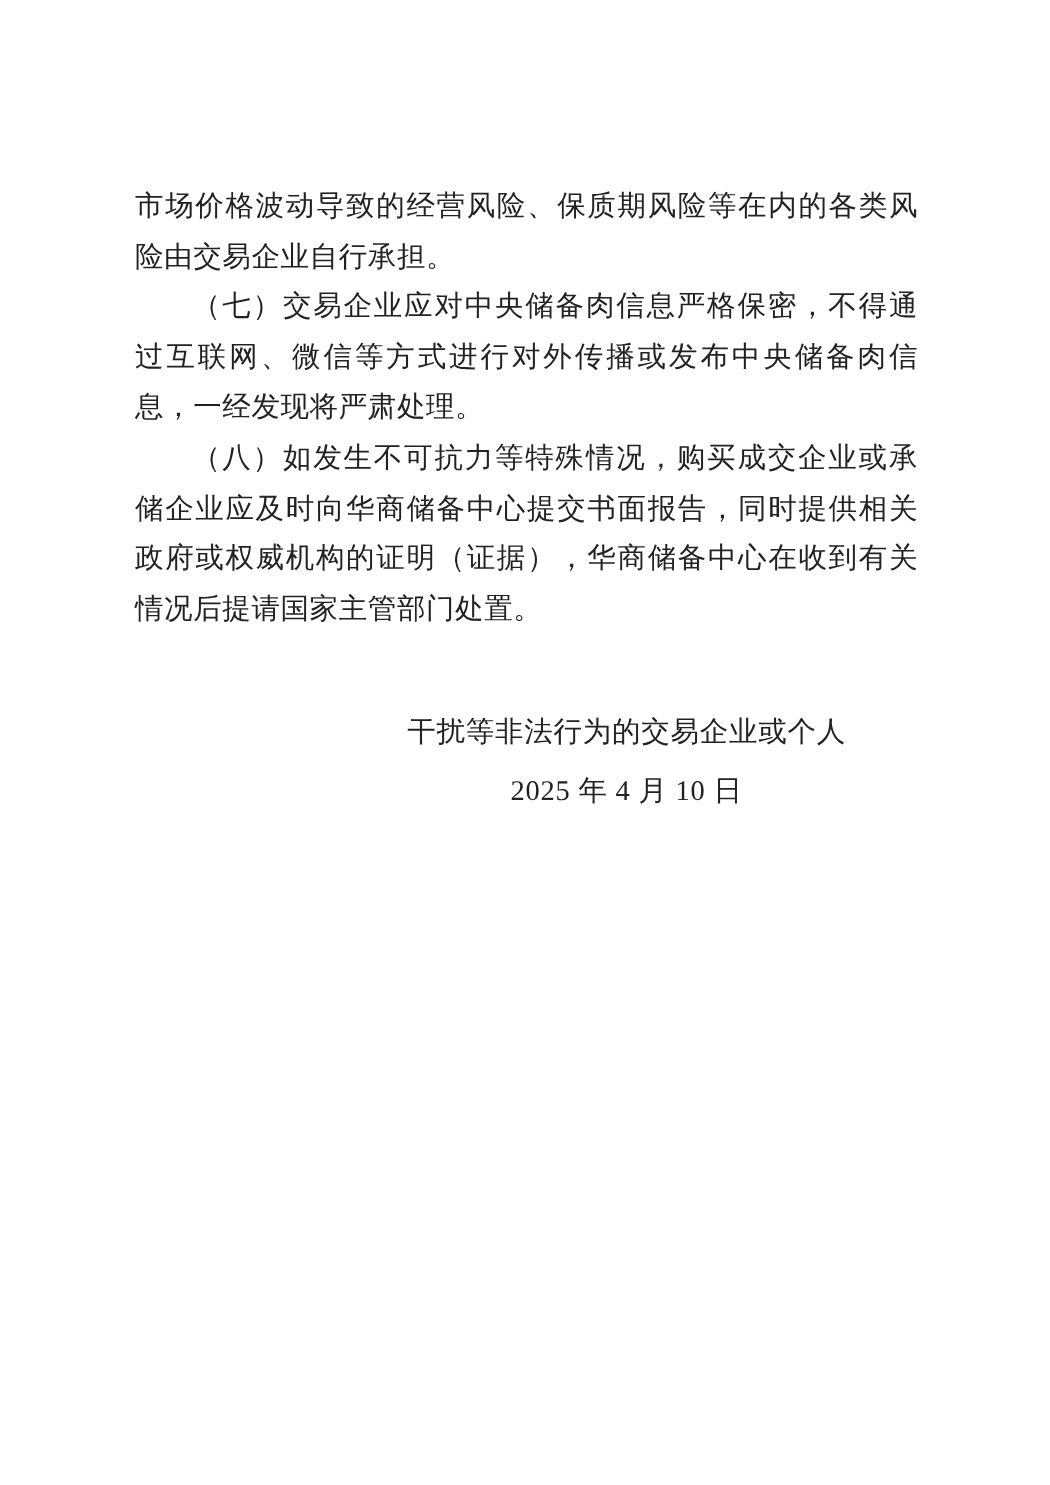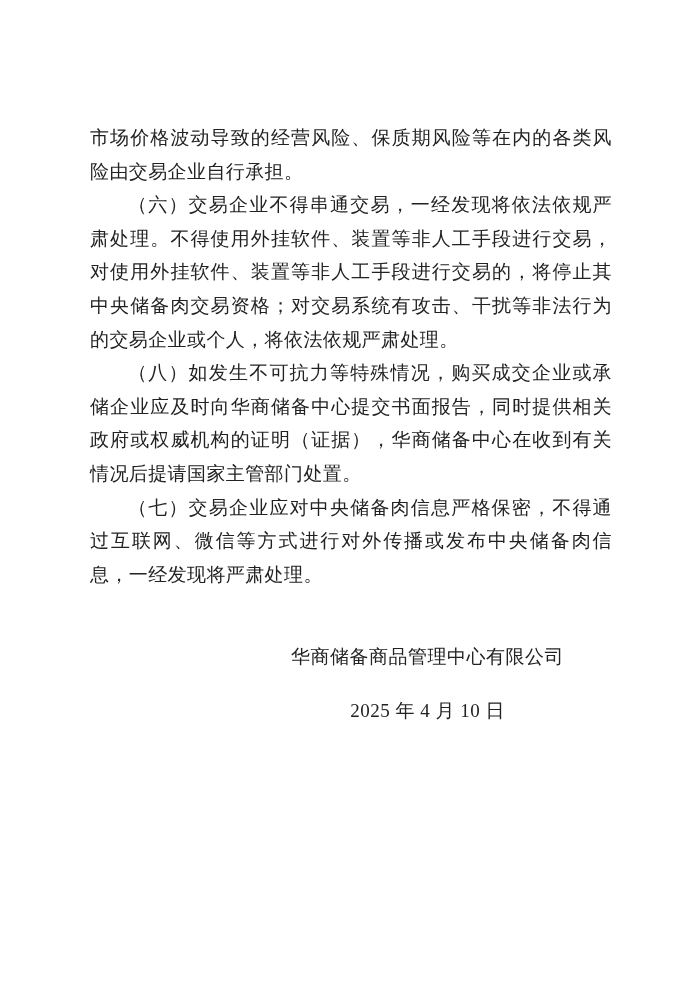--- a/index.html
+++ b/index.html
@@ -41,21 +41,21 @@
     width: fit-content;
     text-align: center;
     letter-spacing: 0.5px;
   }
   .sig-company {
     font-size: 19px;
     line-height: 33.6px;
     white-space: nowrap;
   }
   .sig-date {
-    margin-top: 20px;
+    margin-top: 5px;
     font-size: 19px;
     line-height: 33.6px;
     white-space: nowrap;
   }
   .page-number {
     position: absolute;
     left: 91px;
     top: 892px;
     font-size: 16px;
     line-height: 22px;
@@ -67,29 +67,28 @@
 </head>
 <body>
 
 <div class="page">
 
   <div class="doc-content">
 
     <p class="para no-indent">市场价格波动导致的经营风险、保质期风险等在内的各类风险由交易企业自行承担。</p>
 
 
-    <p class="para indent">（六）交易企业不得串通交易，一经发现将依法依规严肃处理。不得使用外挂软件、装置等非人工手段进行交易，对使用外挂软件、装置等非人工手段进行交易的，将停止其中央储备肉交易资格；对交易系统有攻击、干扰等非法行为的交易企业或个人，将依法依规严肃处理。</p>
+
+    <p class="para indent">（七）交易企业应对中央储备肉信息严格保密，不得通过互联网、微信等方式进行对外传播或发布中央储备肉信息，一经发现将严肃处理。</p>
 
     <p class="para indent">（八）如发生不可抗力等特殊情况，购买成交企业或承储企业应及时向华商储备中心提交书面报告，同时提供相关政府或权威机构的证明（证据），华商储备中心在收到有关情况后提请国家主管部门处置。</p>
 
-    <p class="para indent">（七）交易企业应对中央储备肉信息严格保密，不得通过互联网、微信等方式进行对外传播或发布中央储备肉信息，一经发现将严肃处理。</p>
-
 
     <div class="signature-block">
-      <div class="sig-company">华商储备商品管理中心有限公司</div>
+      <div class="sig-company">干扰等非法行为的交易企业或个人</div>
       <div class="sig-date">2025 年 4 月 10 日</div>
     </div>
 
   </div>
 
   <div class="page-number">– 6 –</div>
 
 </div>
 
 </body></html>

